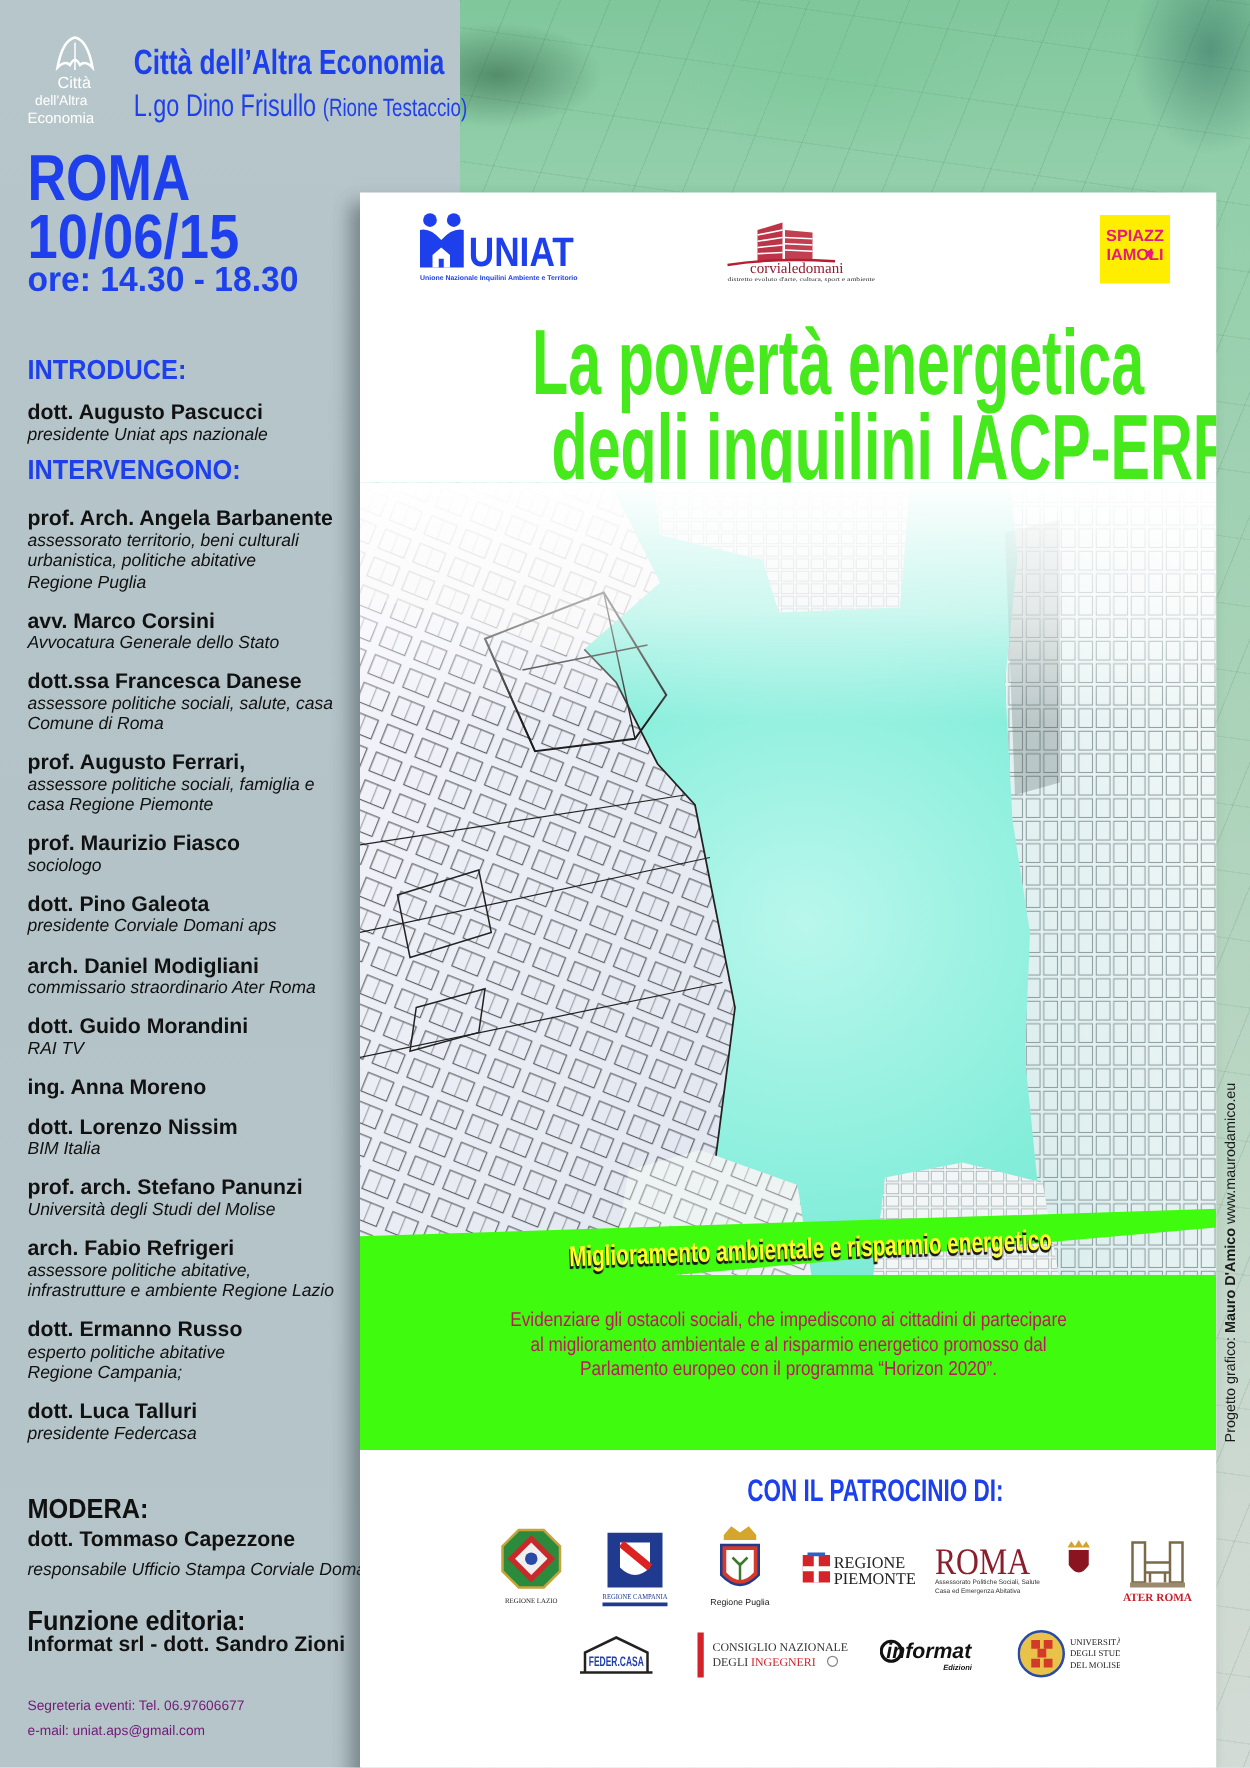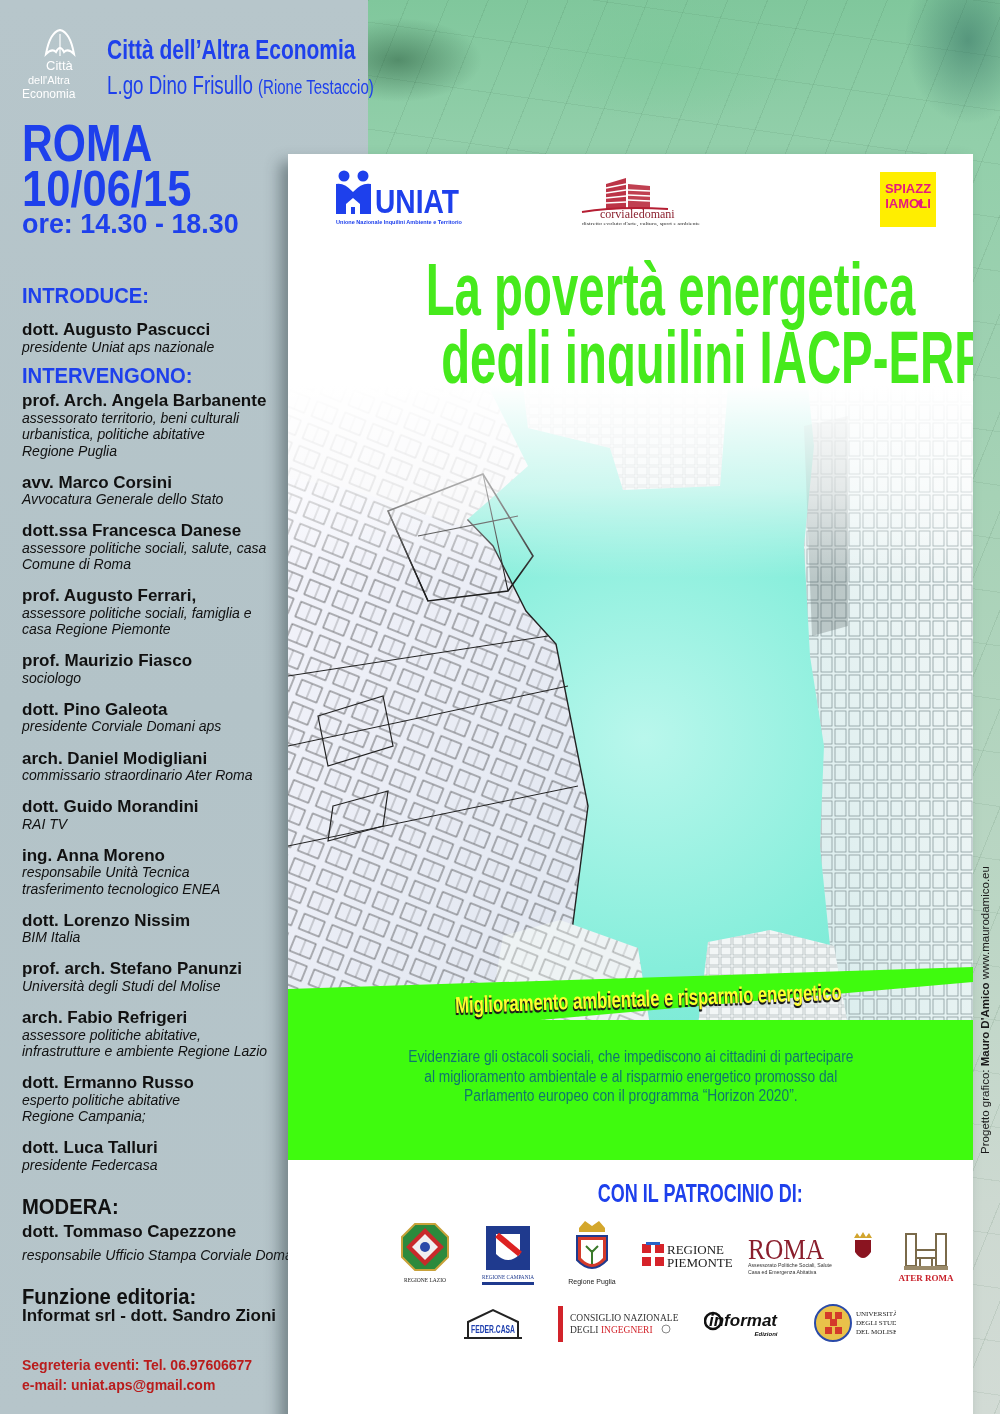--- a/index.html
+++ b/index.html
@@ -23,35 +23,35 @@
   .city { left:22px; top:116px; font-weight:bold; font-size:52px; line-height:54px; transform:scaleX(.82); transform-origin:left top; }
   .date { left:22px; top:164px; font-weight:bold; font-size:50px; line-height:50px; transform:scaleX(.87); transform-origin:left top; }
   .time { left:22px; top:208px; font-weight:bold; font-size:28px; line-height:32px; transform:scaleX(.96); transform-origin:left top; white-space:nowrap; }
 
   .program { position:absolute; left:22px; top:284px; width:340px; color:#111; }
   .sec { font-weight:bold; font-size:22px; line-height:24px; color:#1e40ec; transform:scaleX(.92); transform-origin:left; white-space:nowrap; }
   .entry .name { font-weight:bold; font-size:17px; line-height:16.5px; white-space:nowrap; }
   .entry .role { font-style:italic; font-size:14px; line-height:16.5px; white-space:pre-line; }
   .intro-entry { margin-top:14px; }
   .sec2 { margin-top:9px; }
-  .sp-first { margin-top:5px; }
+  .sp-first { margin-top:19px; }
   .sp { margin-top:15.6px; }
 
   .bottom { position:absolute; left:22px; color:#111; white-space:nowrap; }
-  .contact { font-size:14px; line-height:18px; color:#b91c1c;font-weight:bold; }
+  .contact { font-size:11px; line-height:18px; color:#701a75; }
 
   .panel { position:absolute; left:288px; top:154px; width:685px; height:1308px; background:#fff; box-shadow:-8px 8px 14px rgba(40,55,60,.45); overflow:hidden; }
   .title { position:absolute; left:0; width:685px; text-align:center; color:#46ea1c; font-weight:bold; font-size:74px; line-height:68px; }
   .title span { display:inline-block; transform:scaleX(.64); white-space:nowrap; }
   .illus { position:absolute; left:0; top:232px; width:685px; height:640px; }
   .greenshape { position:absolute; left:0; top:800px; width:685px; height:206px; background:#3ffb0e;
     clip-path: polygon(0px 35px, 685px 13px, 685px 28px, 252px 66px, 685px 66px, 685px 206px, 0px 206px); }
   .tagline { position:absolute; left:92px; top:832px; width:500px; text-align:center; transform:rotate(-2deg); }
   .tagline span { display:inline-block; font-weight:bold; font-size:23px; color:#ffff2e; text-shadow:-1px 2px 0 #1b1b1b, 0 2px 1px #1b1b1b; transform:scaleX(.72); white-space:nowrap; }
-  .desc { position:absolute; left:0; top:893px; width:685px; text-align:center; color:#0f766e; }
+  .desc { position:absolute; left:0; top:893px; width:685px; text-align:center; color:#be185d; }
   .desc span { display:inline-block; font-size:16px; line-height:19.5px; white-space:pre-line; transform:scaleX(.86); }
 
   .credit { position:absolute; left:832px; top:1002px; width:306px; height:16px; transform:rotate(-90deg); font-size:11.5px; line-height:16px; color:#1a1a1a; white-space:nowrap; text-align:center; }
   .credit b { font-weight:bold; }
 
   .patr-title { position:absolute; left:540px; top:1179px; width:320px; text-align:center; }
   .patr-title span { display:inline-block; font-weight:bold; font-size:25px; color:#1e40ec; transform:scaleX(.72); white-space:nowrap; }
 </style>
 </head>
 <body>
@@ -111,22 +111,20 @@
   <div class="entry sp">
     <div class="name">arch. Daniel Modigliani</div>
     <div class="role">commissario straordinario Ater Roma</div>
   </div>
   <div class="entry sp">
     <div class="name">dott. Guido Morandini</div>
     <div class="role">RAI TV</div>
   </div>
   <div class="entry sp">
     <div class="name">ing. Anna Moreno</div>
-    <div class="role">responsabile Unità Tecnica
-trasferimento tecnologico ENEA</div>
   </div>
   <div class="entry sp">
     <div class="name">dott. Lorenzo Nissim</div>
     <div class="role">BIM Italia</div>
   </div>
   <div class="entry sp">
     <div class="name">prof. arch. Stefano Panunzi</div>
     <div class="role">Università degli Studi del Molise</div>
   </div>
   <div class="entry sp">

